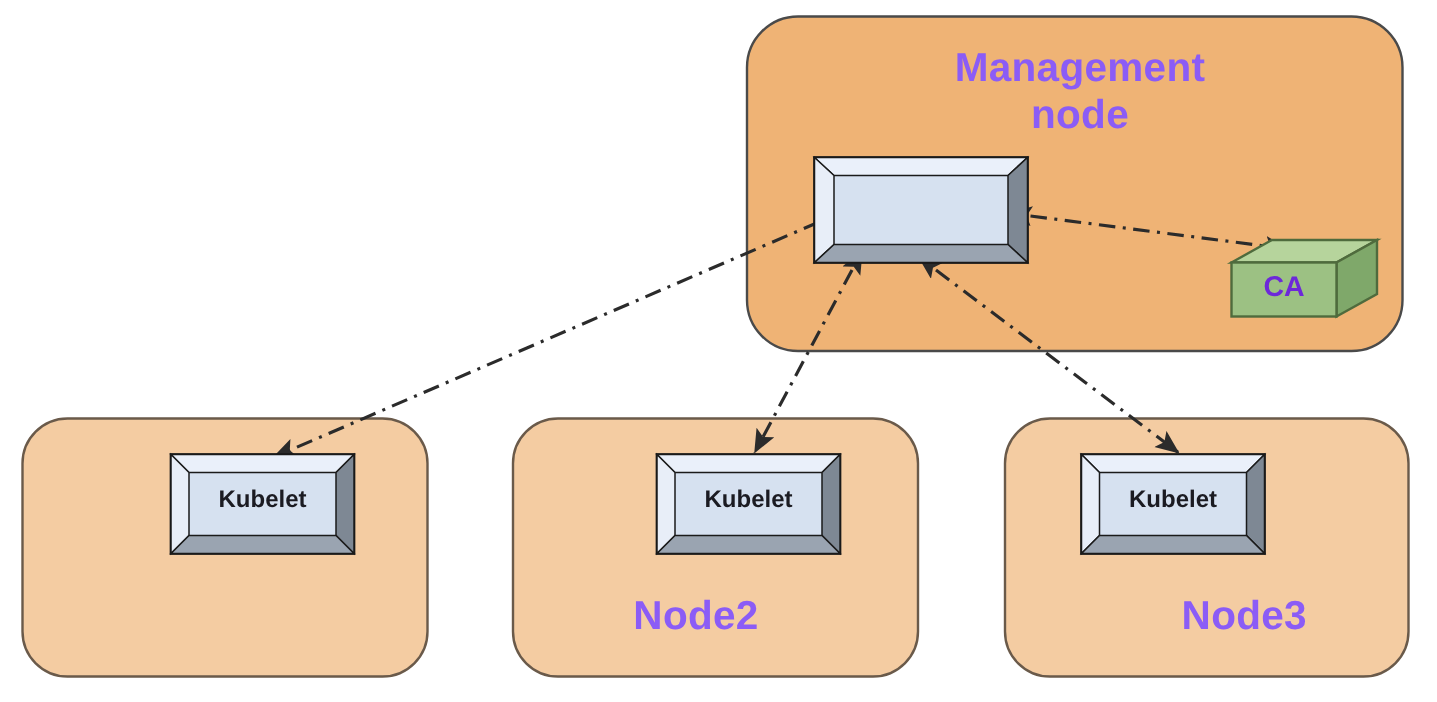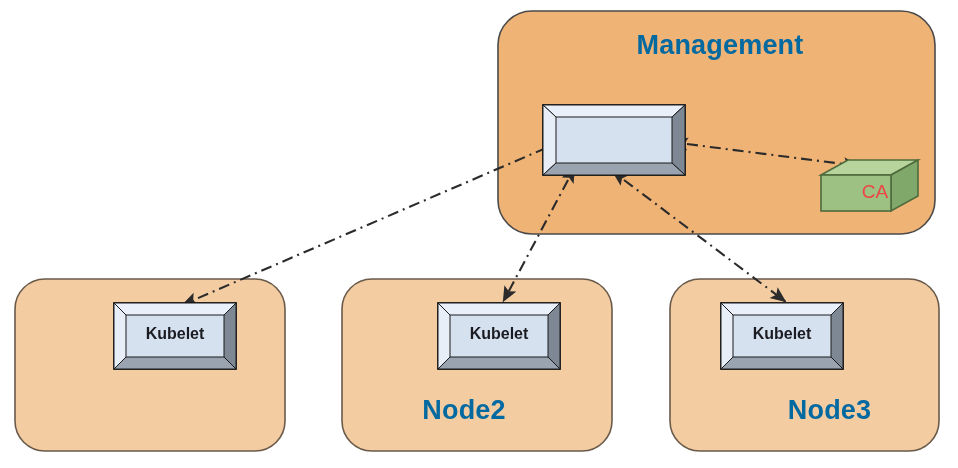--- a/index.html
+++ b/index.html
@@ -20,46 +20,45 @@
   svg.layer {
     position: absolute;
     left: 0;
     top: 0;
     width: 958px;
     height: 468px;
   }
   .zone-label {
     position: absolute;
     text-align: center;
-    color: #0369a1;
+    color: #8b5cf6;
     font-weight: bold;
     letter-spacing: 0.2px;
     pointer-events: none;
   }
   .mgmt-label {
     font-size: 27px;
     line-height: 31px;
   }
   .node-label {
     font-size: 27px;
     line-height: 31px;
   }
   .bevel-label {
     position: absolute;
     color: #1b1b22;
     font-weight: bold;
     pointer-events: none;
   }
   .ca-label {
     position: absolute;
-    color: #ef4444;
-    font-weight: normal;
+    color: #6d28d9;
+    font-weight: bold;
     font-size: 19px;
     pointer-events: none;
-    margin-left: 19px;
   }
 </style>
 </head>
 <body>
 
 <div id="canvas">
 
   <svg class="layer" viewBox="0 0 958 468" xmlns="http://www.w3.org/2000/svg">
 
     <defs>
@@ -118,20 +117,21 @@
       <rect x="721" y="303" width="122" height="66" fill="#d6e1f0" stroke="#1a1a1a" stroke-width="1.8"></rect>
       <polygon points="721,303 843,303 831,315 733,315" fill="#eaf0fa" stroke="#1a1a1a" stroke-width="1"></polygon>
       <polygon points="721,303 733,315 733,357 721,369" fill="#e8eef8" stroke="#1a1a1a" stroke-width="1"></polygon>
       <polygon points="843,303 843,369 831,357 831,315" fill="#7e8894" stroke="#1a1a1a" stroke-width="1"></polygon>
       <polygon points="721,369 733,357 831,357 843,369" fill="#9aa4b1" stroke="#1a1a1a" stroke-width="1"></polygon>
     </g>
   </svg>
 
   <div class="zone-label mgmt-label" style="left:560px; top:30px; width:320px;">
     <div>Management</div>
+    <div>node</div>
   </div>
 
 
   <div class="ca-label" style="left:821px; top:181px; width:70px; text-align:center;">CA</div>
 
   <div class="bevel-label" style="left:126px; top:325px; width:98px; text-align:center; font-size:16px;">Kubelet</div>
   <div class="bevel-label" style="left:450px; top:325px; width:98px; text-align:center; font-size:16px;">Kubelet</div>
   <div class="bevel-label" style="left:733px; top:325px; width:98px; text-align:center; font-size:16px;">Kubelet</div>
 
   <div class="zone-label node-label" style="left:352px; top:395px; width:224px;">Node2</div>

